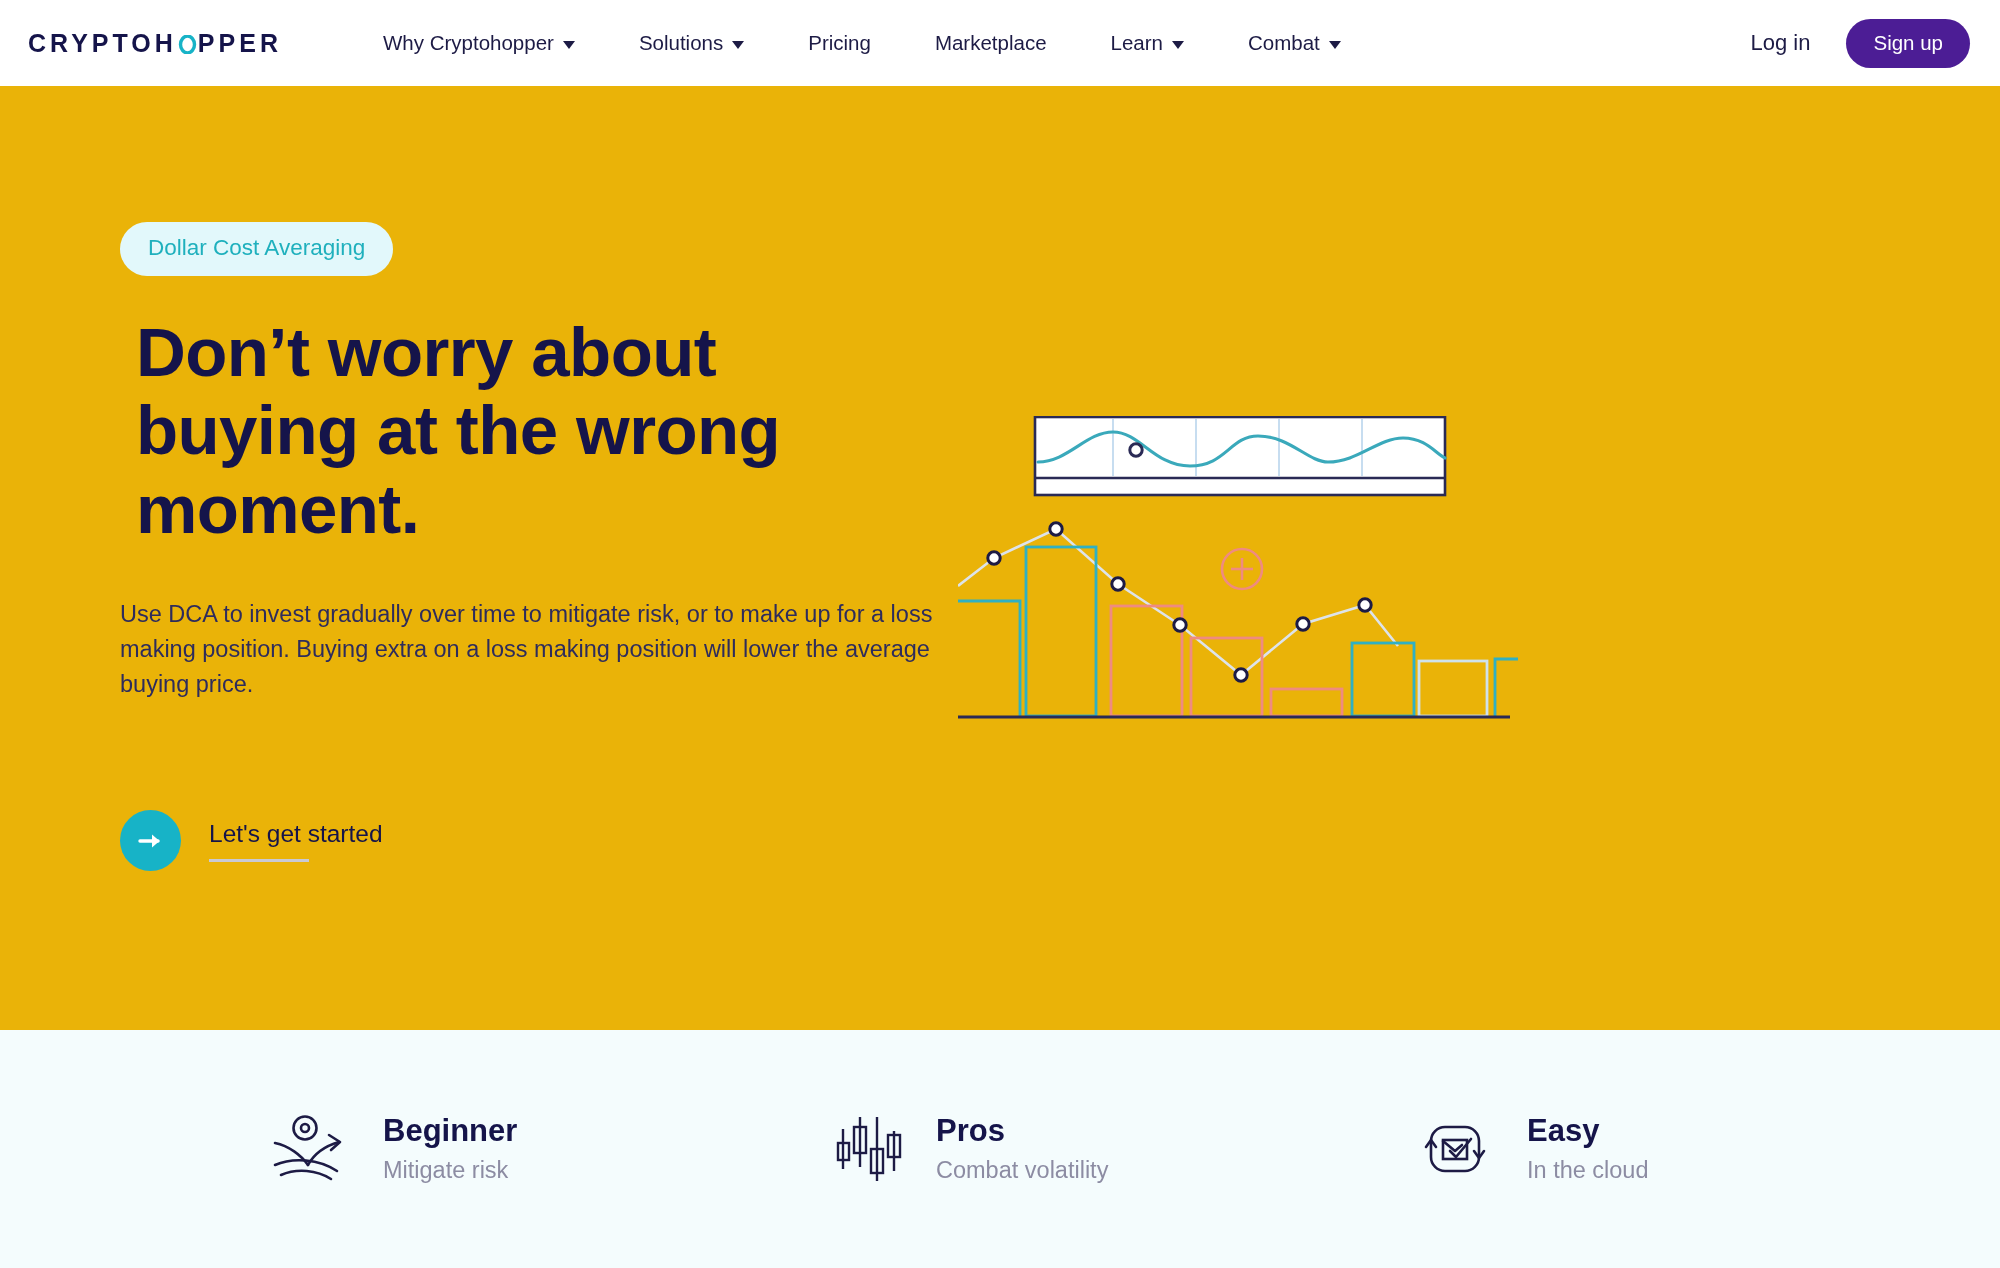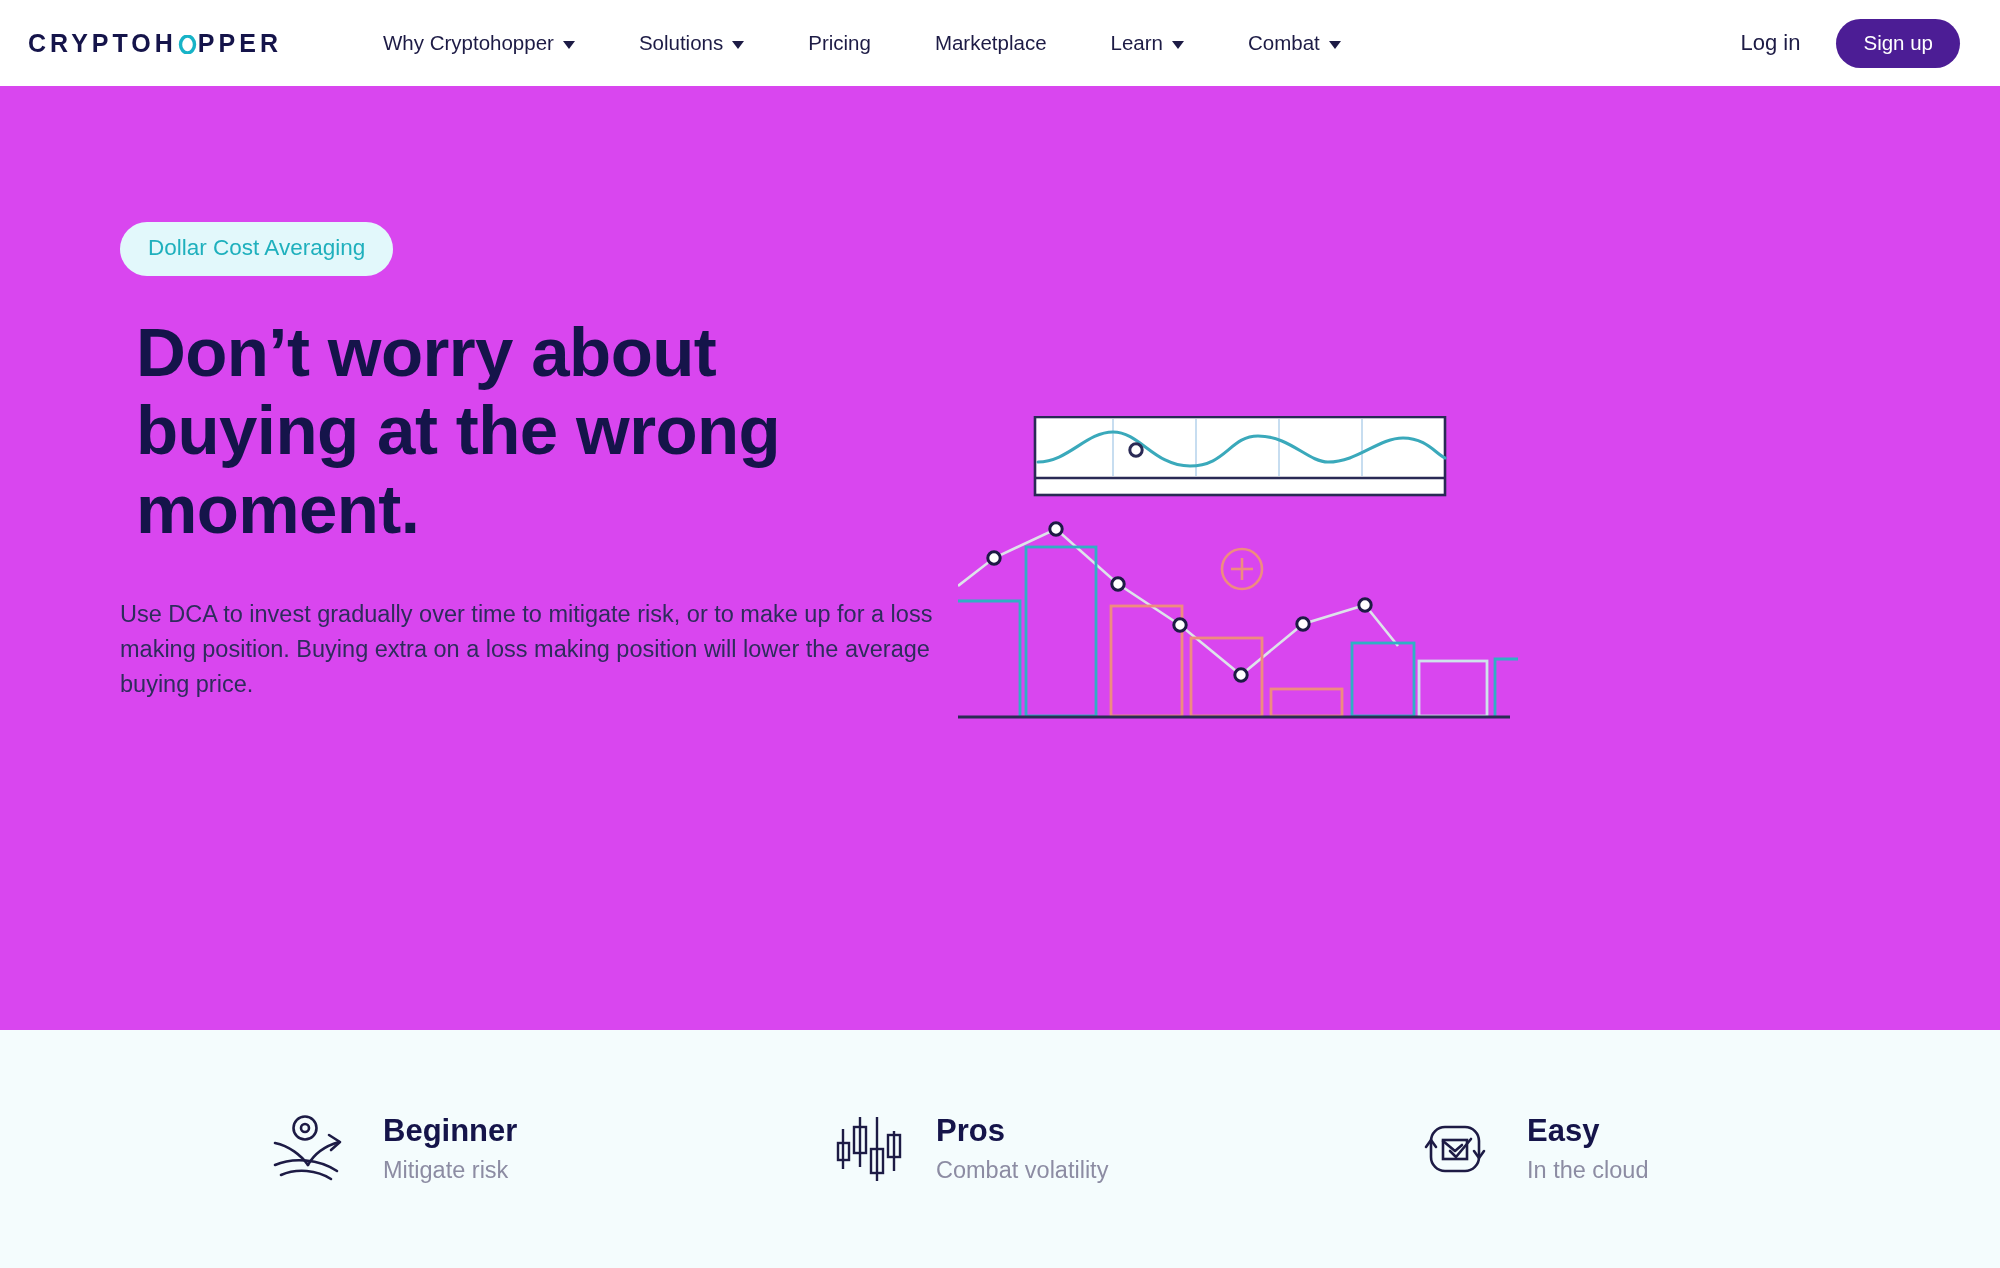--- a/index.html
+++ b/index.html
@@ -12,21 +12,21 @@
     font-family: "Liberation Sans", "DejaVu Sans", sans-serif;
     color: #15144a;
     -webkit-font-smoothing: antialiased;
   }
 
   
   .site-header {
     height: 86px;
     display: flex;
     align-items: center;
-    padding: 0 40px 0 28px;
+    padding: 0 30px 0 28px;
     background: #ffffff;
     position: relative;
     z-index: 10;
     justify-content: space-between;
   }
   .logo {
     display: flex;
     align-items: center;
     font-size: 25px;
     font-weight: 700;
@@ -99,21 +99,21 @@
     font-family: inherit;
     white-space: nowrap;
   }
 
   
   .hero {
     display: flex;
     padding: 0 0 0 0;
     height: 944px;
     position: relative;
-    background: #d946ef;
+    background: #eab308;
   }
   .hero-left {
     width: 940px;
     padding-left: 120px;
     padding-top: 136px;
   }
   .badge {
     display: inline-block;
     background: #e2f8fb;
     color: #1fb0bd;
@@ -260,20 +260,32 @@
   </div>
 </header>
 
 <section class="hero">
 
   <div class="hero-left">
     <div class="badge">Dollar Cost Averaging</div>
     <h1 class="hero-title">Don’t worry about buying at the wrong moment.</h1>
     <p class="hero-desc">Use DCA to invest gradually over time to mitigate risk, or to make up for a loss making position. Buying extra on a loss making position will lower the average buying price.</p>
 
+    <div class="cta-row">
+      <span class="cta-circle">
+        <svg width="26" height="22" viewBox="0 0 26 22">
+          <path d="M2 11 H20" stroke="#ffffff" stroke-width="3.4" stroke-linecap="round"></path>
+          <path d="M14 4.5 L21.5 11 L14 17.5 Z" fill="#ffffff"></path>
+        </svg>
+      </span>
+      <span class="cta-text-wrap">
+        <span class="cta-text">Let's get started</span>
+        <span class="cta-underline"></span>
+      </span>
+    </div>
   </div>
 
   <div class="hero-right">
 
     <svg class="illustration" width="620" height="470" viewBox="0 0 620 470">
 
       <g>
         <rect x="77" y="1" width="410" height="78" fill="#ffffff" stroke="#2a2a55" stroke-width="2.6"></rect>
         <line x1="77" y1="62" x2="487" y2="62" stroke="#2a2a55" stroke-width="2.6"></line>
         <line x1="155" y1="3" x2="155" y2="60" stroke="#c7ddf0" stroke-width="2"></line>

